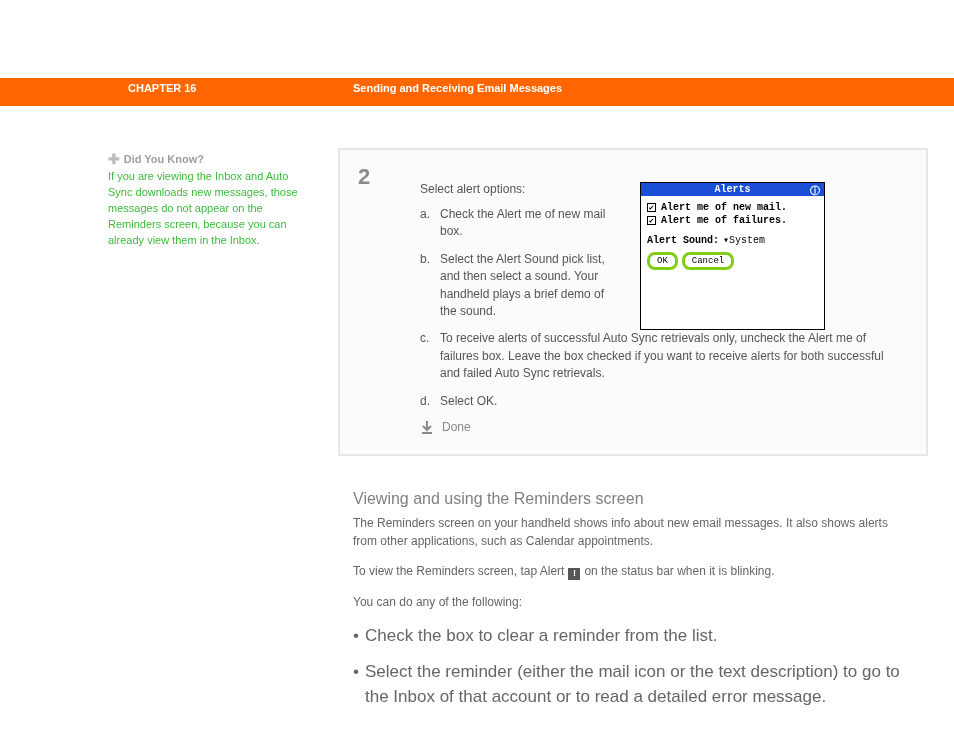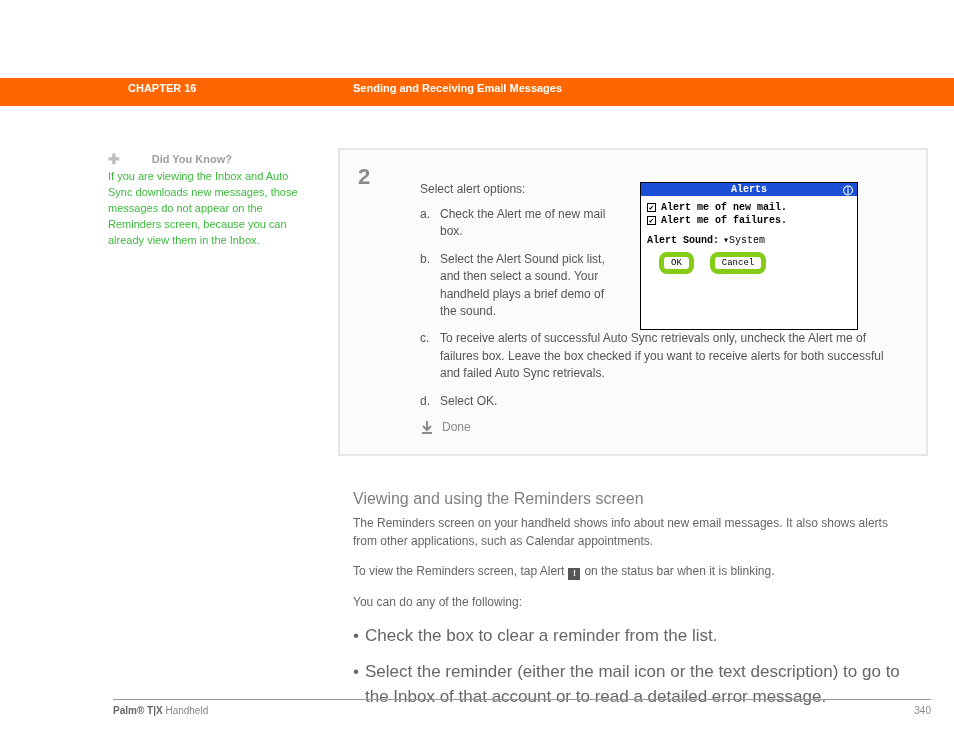--- a/index.html
+++ b/index.html
@@ -4,52 +4,52 @@
 <style>
   * { box-sizing: border-box; margin: 0; padding: 0; }
   html, body { width: 954px; height: 738px; background: #fff; font-family: Arial, Helvetica, sans-serif; color: #555; }
   .page { position: relative; width: 954px; height: 738px; }
   .orange-bar { position: absolute; left: 0; top: 78px; width: 954px; height: 28px; background: #ff6600; color: #fff; font-size: 11px; font-weight: bold; }
   .orange-bar .chapter { position: absolute; left: 128px; top: 4px; }
   .orange-bar .title   { position: absolute; left: 353px; top: 4px; }
 
   .sidebar { position: absolute; left: 108px; top: 149px; width: 200px; font-size: 11px; line-height: 1.45; }
   .sidebar .plus { color: #bdbdbd; font-weight: bold; font-size: 14px; margin-right: 4px; vertical-align: -1px; }
-  .sidebar .dyk { color: #9e9e9e; font-weight: bold; margin-left: 28px; }
+  .sidebar .dyk { color: #9e9e9e; font-weight: bold; }
   .sidebar .dyk-body { color: #3dbb3d; }
 
   .step-box { position: absolute; left: 338px; top: 148px; width: 590px; background: #fbfbfb; border: 2px solid #e6e6e6; }
   .step-inner { display: flex; padding-bottom: 20px; }
   .step-num-col { width: 60px; flex: none; }
   .step-num { font-size: 22px; font-weight: bold; color: #8a8a8a; padding: 14px 0 0 18px; }
   .step-content { flex: 1; padding: 32px 20px 0 20px; font-size: 12px; color: #555; }
   .step-head { margin-bottom: 10px; }
   .step-list { list-style: none; }
   .step-list li { display: flex; margin-bottom: 10px; line-height: 1.45; }
   .step-list li .lab { width: 20px; flex: none; }
   .step-list li .txt { flex: 1; }
   .step-top { display: flex; }
   .step-top-left { width: 200px; margin-right: 20px; }
   .done-row { display: flex; align-items: center; margin-top: 6px; }
   .done-icon { width: 14px; height: 14px; margin-right: 8px; }
   .done-txt { font-weight: normal; color: #8a8a8a; font-size: 12px; }
 
   
-  .mock-dialog { width: 218px; border: 1px solid #000; background: #fff; font-family: "Courier New", monospace; font-size: 10px; color: #000; }
+  .mock-dialog { width: 185px; border: 1px solid #000; background: #fff; font-family: "Courier New", monospace; font-size: 10px; color: #000; }
   .mock-title { background: #1a4fd6; color: #fff; font-weight: bold; text-align: center; position: relative; padding: 1px 0; }
   .mock-title .info { position: absolute; right: 4px; top: 1px; font-size: 10px; }
   .mock-body { padding: 4px 6px 6px 6px; }
   .mock-row { display: flex; align-items: center; margin: 2px 0; }
   .mock-chk { width: 9px; height: 9px; border: 1px solid #000; margin-right: 5px; display: inline-flex; align-items: center; justify-content: center; font-size: 8px; line-height: 8px; }
   .mock-row .lbl { font-weight: bold; }
   .mock-sound { margin-top: 8px; }
   .mock-sound .lbl { font-weight: bold; }
   .mock-sound .pick { margin-left: 4px; }
   .mock-btns { margin-top: 6px; display: flex; gap: 4px; }
-  .mock-btn { border: 5px solid #84cc16; border-radius: 8px; padding: 0 7px; font-size: 9px; line-height: 12px; background: #fff; margin-left: 12px; }
+  .mock-btn { border: 3px solid #84cc16; border-radius: 8px; padding: 0 7px; font-size: 9px; line-height: 12px; background: #fff; }
 
   .section { position: absolute; left: 353px; top: 490px; width: 560px; }
   .section h2 { font-size: 16px; font-weight: normal; color: #808080; margin-bottom: 6px; }
   .section p { font-size: 12px; line-height: 1.5; color: #666; margin-bottom: 12px; }
   .inline-row { display: flex; align-items: flex-end; flex-wrap: wrap; font-size: 12px; color: #666; line-height: 1.5; margin-bottom: 13px; }
   .alert-icon { width: 12px; height: 12px; background: #555; margin: 0 4px; display: inline-flex; align-items: center; justify-content: center; color: #fff; font-size: 9px; font-weight: bold; }
   .bullets { list-style: none; font-size: 17px; color: #666; }
   .bullets li { position: relative; padding-left: 12px; margin-bottom: 10px; line-height: 1.5; }
   .bullets li::before { content: "•"; position: absolute; left: 0; top: 0; }
 
@@ -149,20 +149,14 @@
       <span class="alert-icon">!</span>
       <span> on the status bar when it is blinking.</span>
     </div>
     <p>You can do any of the following:</p>
     <ul class="bullets">
       <li>Check the box to clear a reminder from the list.</li>
       <li>Select the reminder (either the mail icon or the text description) to go to the Inbox of that account or to read a detailed error message.</li>
     </ul>
   </div>
 
-  <div class="footer">
-    <span class="prod">
-      <b>Palm® T|X</b><span> Handheld</span>
-    </span>
-    <span>340</span>
-  </div>
 
 </div>
 
 </body></html>

